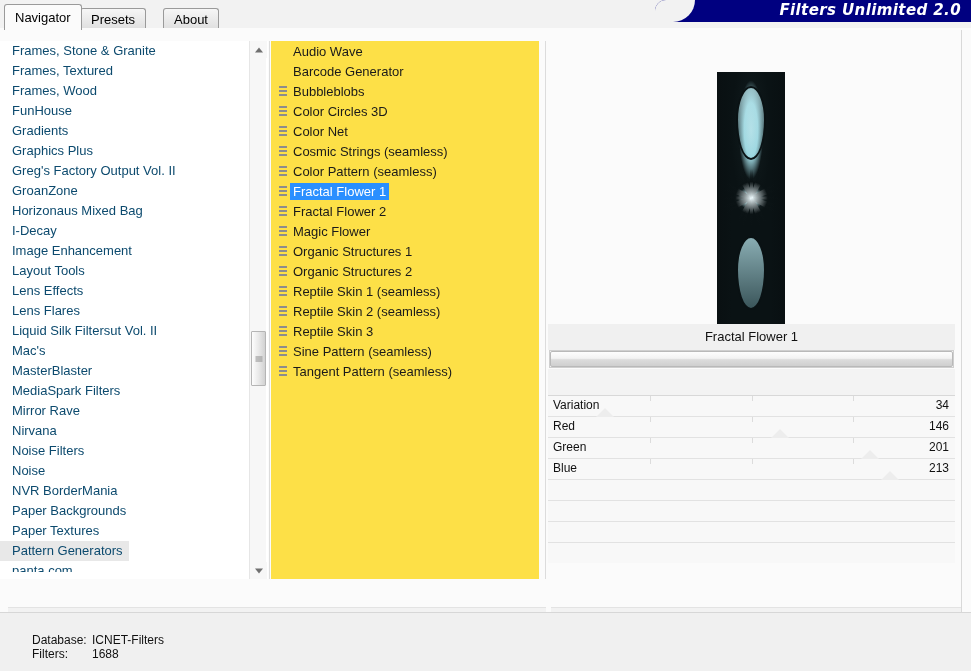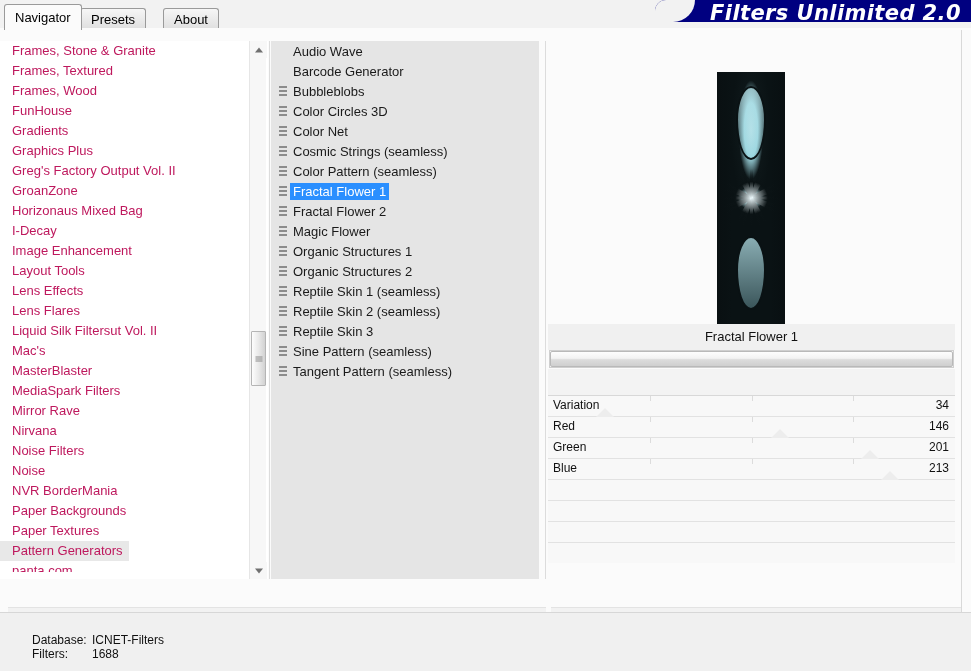--- a/index.html
+++ b/index.html
@@ -26,21 +26,21 @@
     background: #000080;
     border-top-left-radius: 11px;
     overflow: hidden;
   }
   .banner-text {
     position: absolute;
     right: 10px; top: 1px;
     color: #ffffff;
     font-style: italic;
     font-weight: bold;
-    font-size: 21px;
+    font-size: 15px;
     letter-spacing: 0.4px;
     white-space: nowrap;
     font-family: "DejaVu Sans", sans-serif;
     margin-left: 9px;
   }
   .banner-notch {
     position: absolute;
     left: 0; top: 0;
     width: 40px; height: 22px;
     background: #f2f2f2;
@@ -104,21 +104,21 @@
     position: absolute;
     left: 0; top: 0;
     width: 248px;
   }
   .cat-item {
     height: 20px;
     line-height: 20px;
     padding-left: 12px;
     font-size: 13px;
     white-space: nowrap;
-    color: #be185d;
+    color: #0c4a6e;
     cursor: default;
   }
   .cat-item.selected-soft {
     background: #e8e8e8;
     display: inline-block;
     padding-right: 6px;
   }
   .cat-item.clipped { overflow: hidden; height: 11px; line-height: 20px; }
 
   
@@ -160,21 +160,21 @@
   .thumb .grip i {
     display: block; height: 1px; margin: 1px 0;
     background: #8b8b8b;
   }
 
   
   .filt-panel {
     position: absolute;
     left: 271px; top: 12px;
     width: 268px; height: 538px;
-    background: #e5e5e5;
+    background: #fde047;
     overflow: hidden;
   }
   .filt-item {
     height: 20px;
     line-height: 20px;
     padding-left: 8px;
     font-size: 13px;
     white-space: nowrap;
     color: #1a1a1a;
     display: flex;

